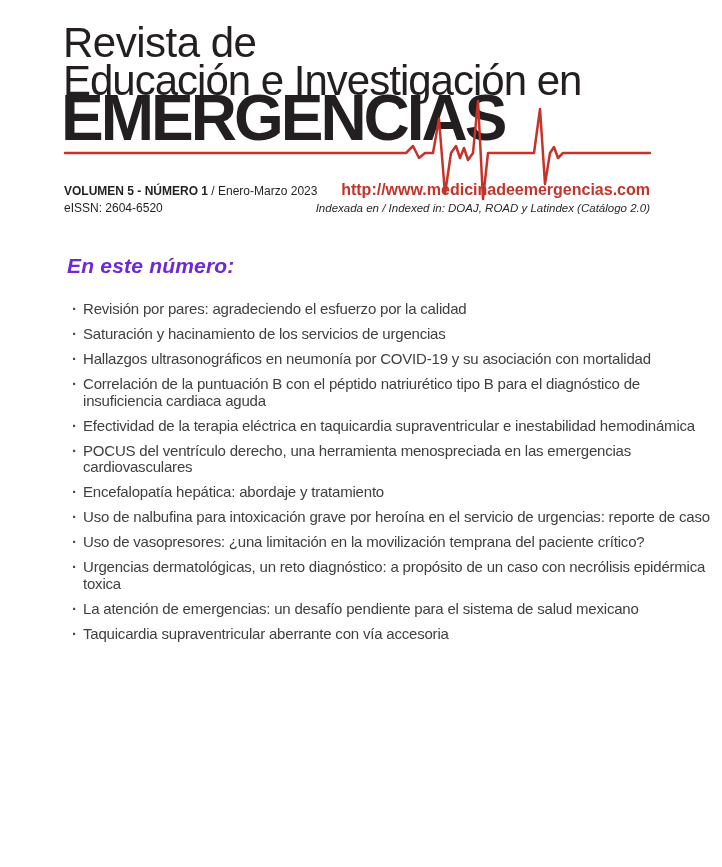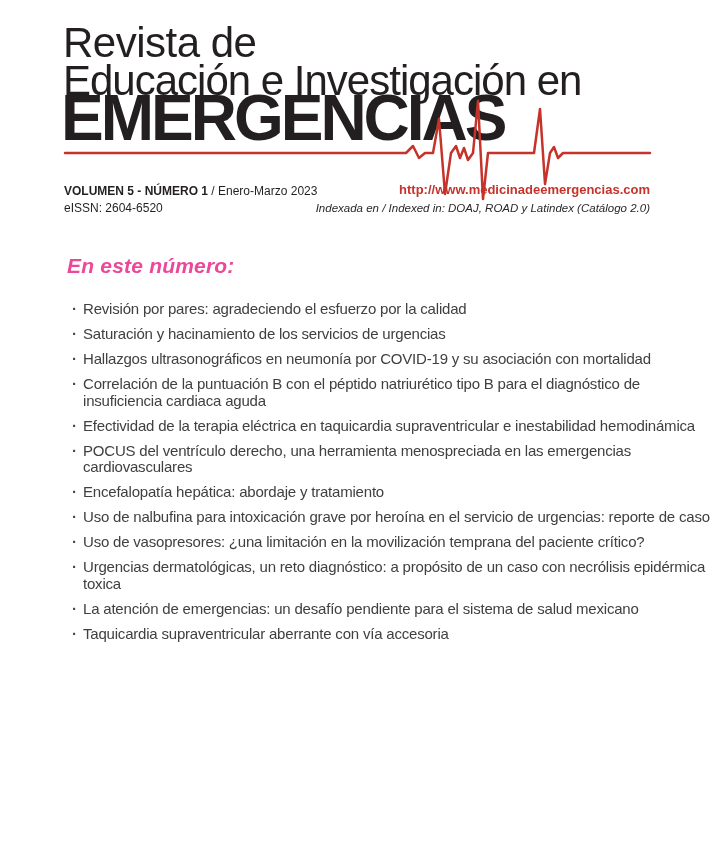--- a/index.html
+++ b/index.html
@@ -11,27 +11,27 @@
 
   
   .title-l1 { position:absolute; left:63px; top:22px;  font-size:42px; line-height:1; letter-spacing:-0.5px; }
   .title-l2 { position:absolute; left:63px; top:60px;  font-size:42px; line-height:1; letter-spacing:-1px; }
   .title-l3 { position:absolute; left:61px; top:86px;  font-size:64px; line-height:1; font-weight:bold; letter-spacing:-3px; }
   .ekg-svg  { position:absolute; left:0; top:0; pointer-events:none; }
 
   .issue-info { position:absolute; left:64px; top:183px; font-size:12px; line-height:17px; }
   .issue-info .b { font-weight:bold; }
   .web-info { position:absolute; right:72px; top:182px; text-align:right; }
-  .url      { font-size:13px; font-weight:bold; color:#c5332a; line-height:16px;padding-left:28px; }
+  .url      { font-size:16px; font-weight:bold; color:#c5332a; line-height:16px;padding-left:28px; }
   .indexing { font-size:11.5px; font-style:italic; color:#2b2728; line-height:16px; margin-top:2px; }
 
   
   .toc-heading {
     position:absolute; left:67px; top:254px; margin:0;
-    font-size:21px; font-weight:bold; font-style:italic; letter-spacing:0.2px; color:#ec4899;
+    font-size:21px; font-weight:bold; font-style:italic; letter-spacing:0.2px; color:#6d28d9;
   }
   .toc-list {
     position:absolute; left:67px; top:297px; width:648px;
     margin:4px; padding:0; list-style:none;
     font-size:15px; letter-spacing:-0.2px; color:#404040;
   }
   .toc-list li { position:relative; padding-left:12px; margin-bottom:8.5px; line-height:16.5px; }
   .toc-list li::before { content:"\00B7"; position:absolute; left:1px; top:0; font-weight:bold; color:#4a4546; }
 
   

